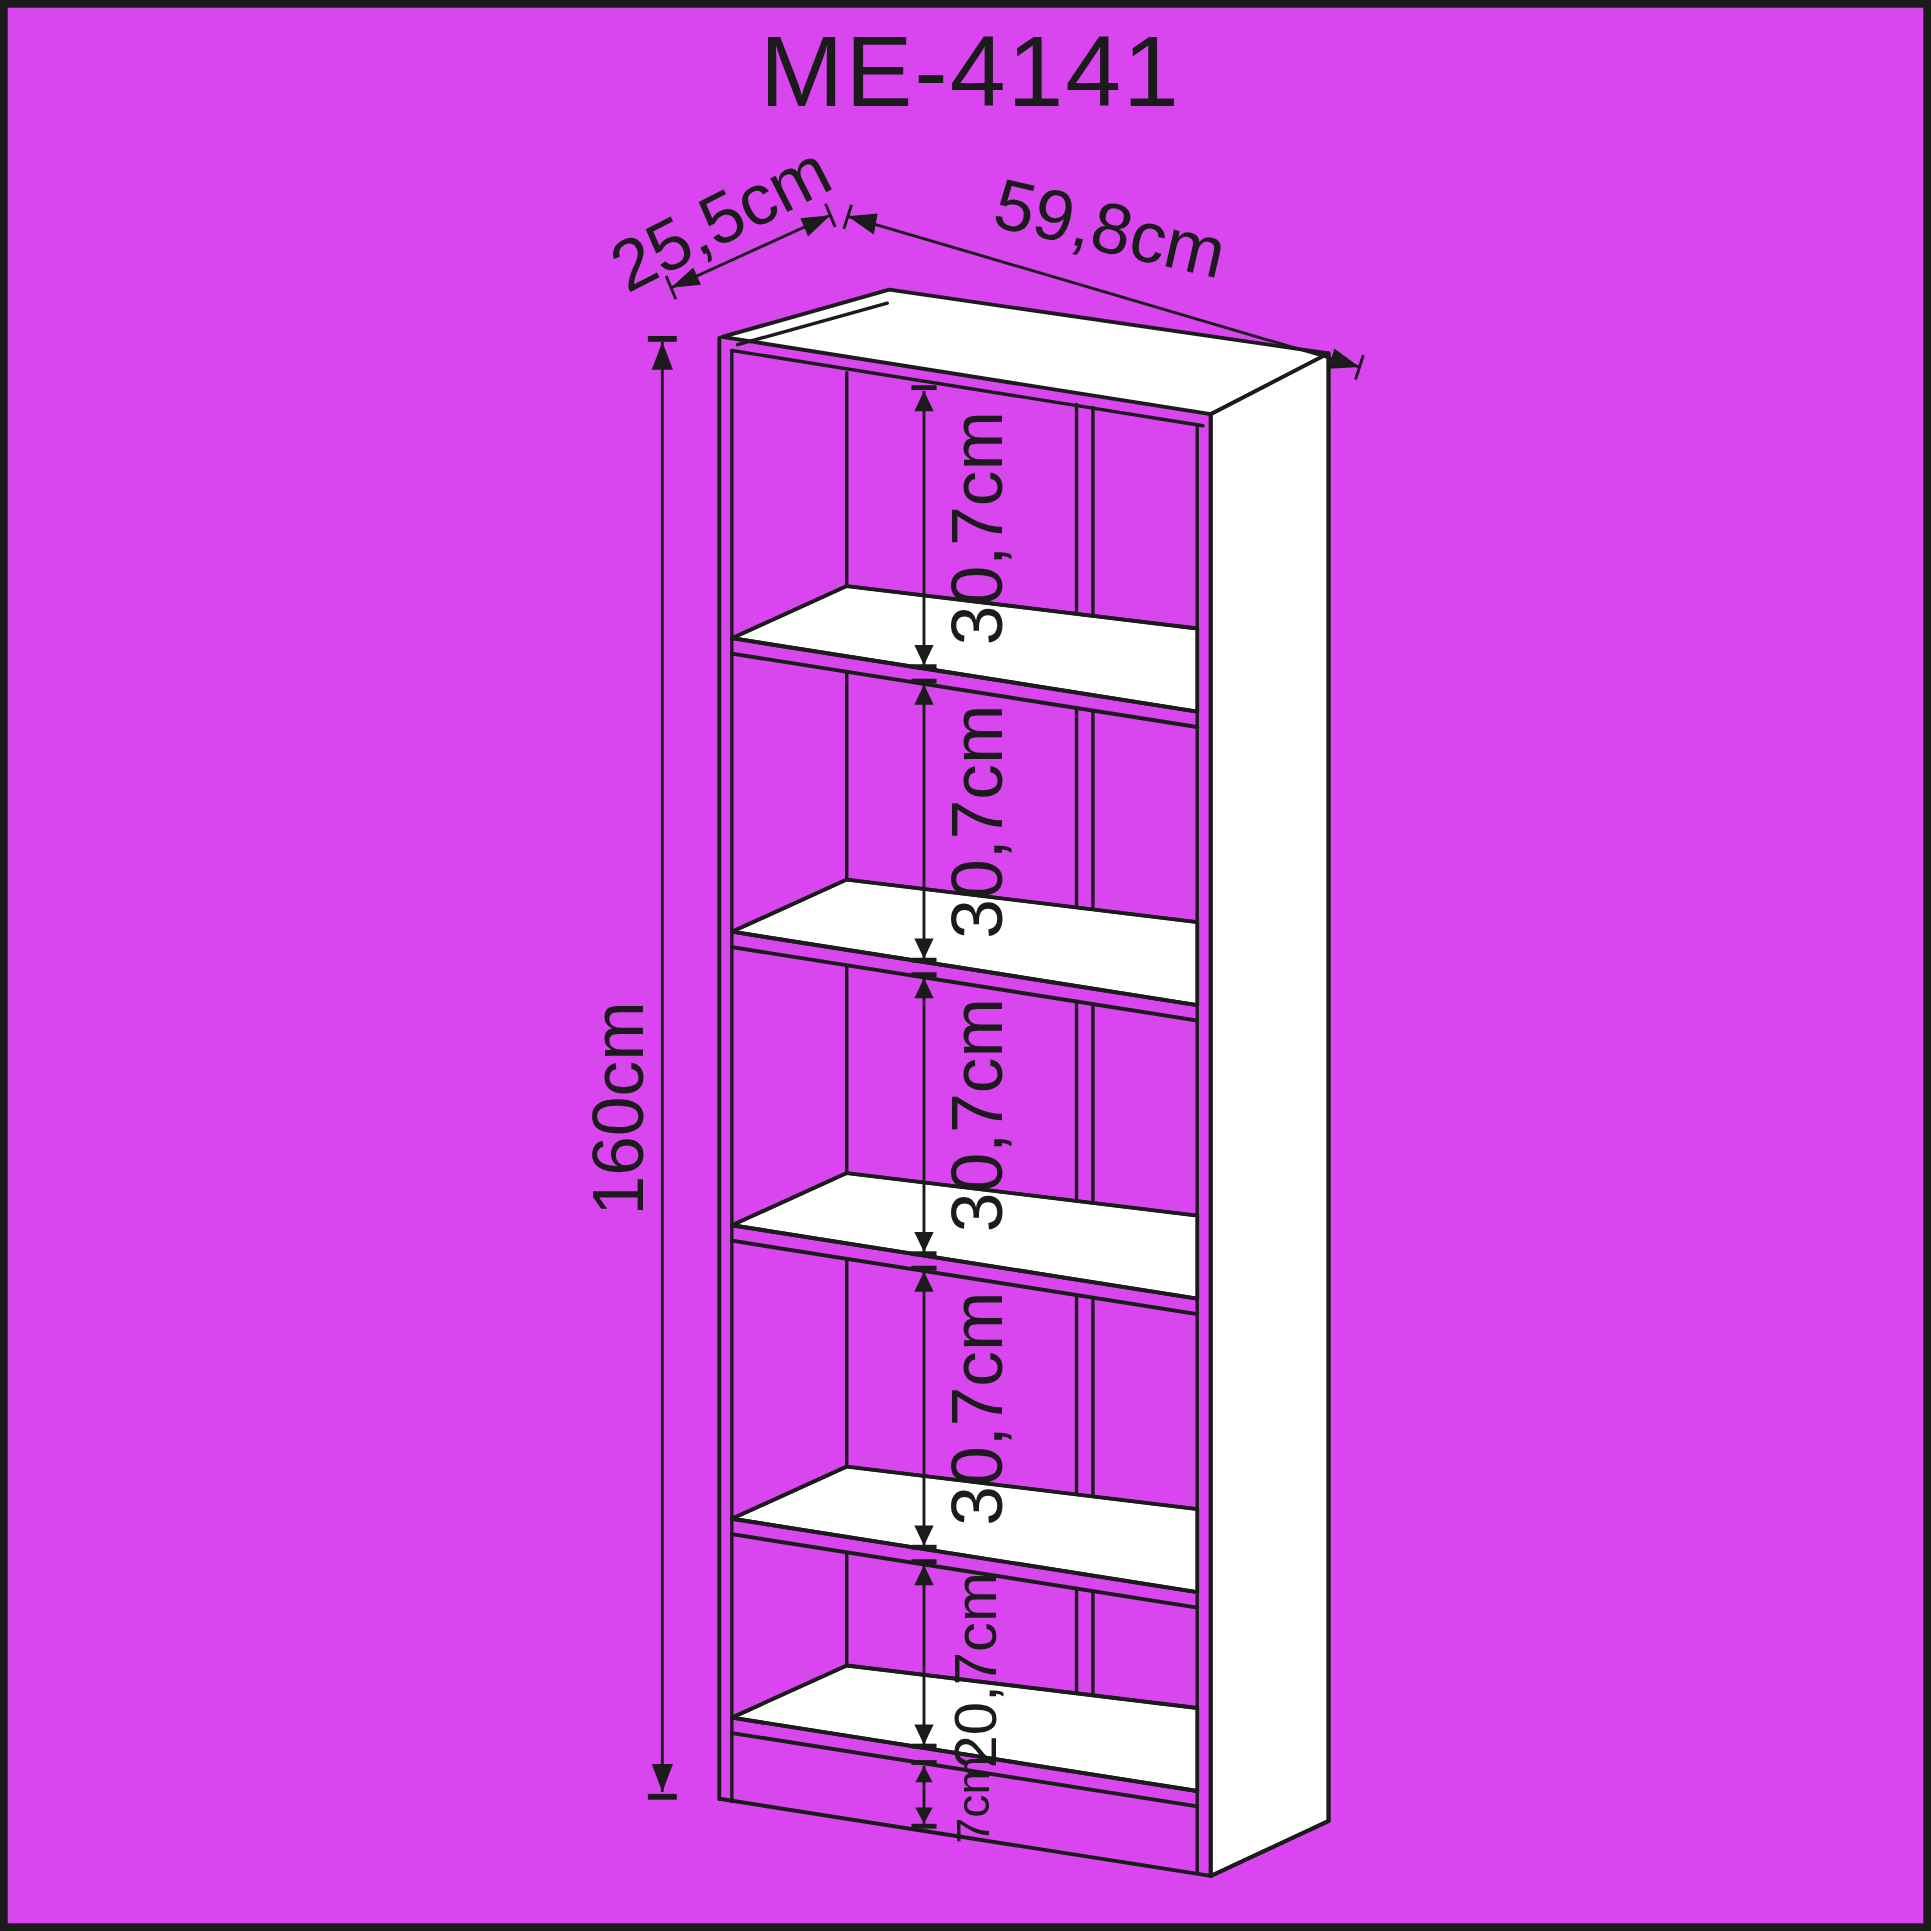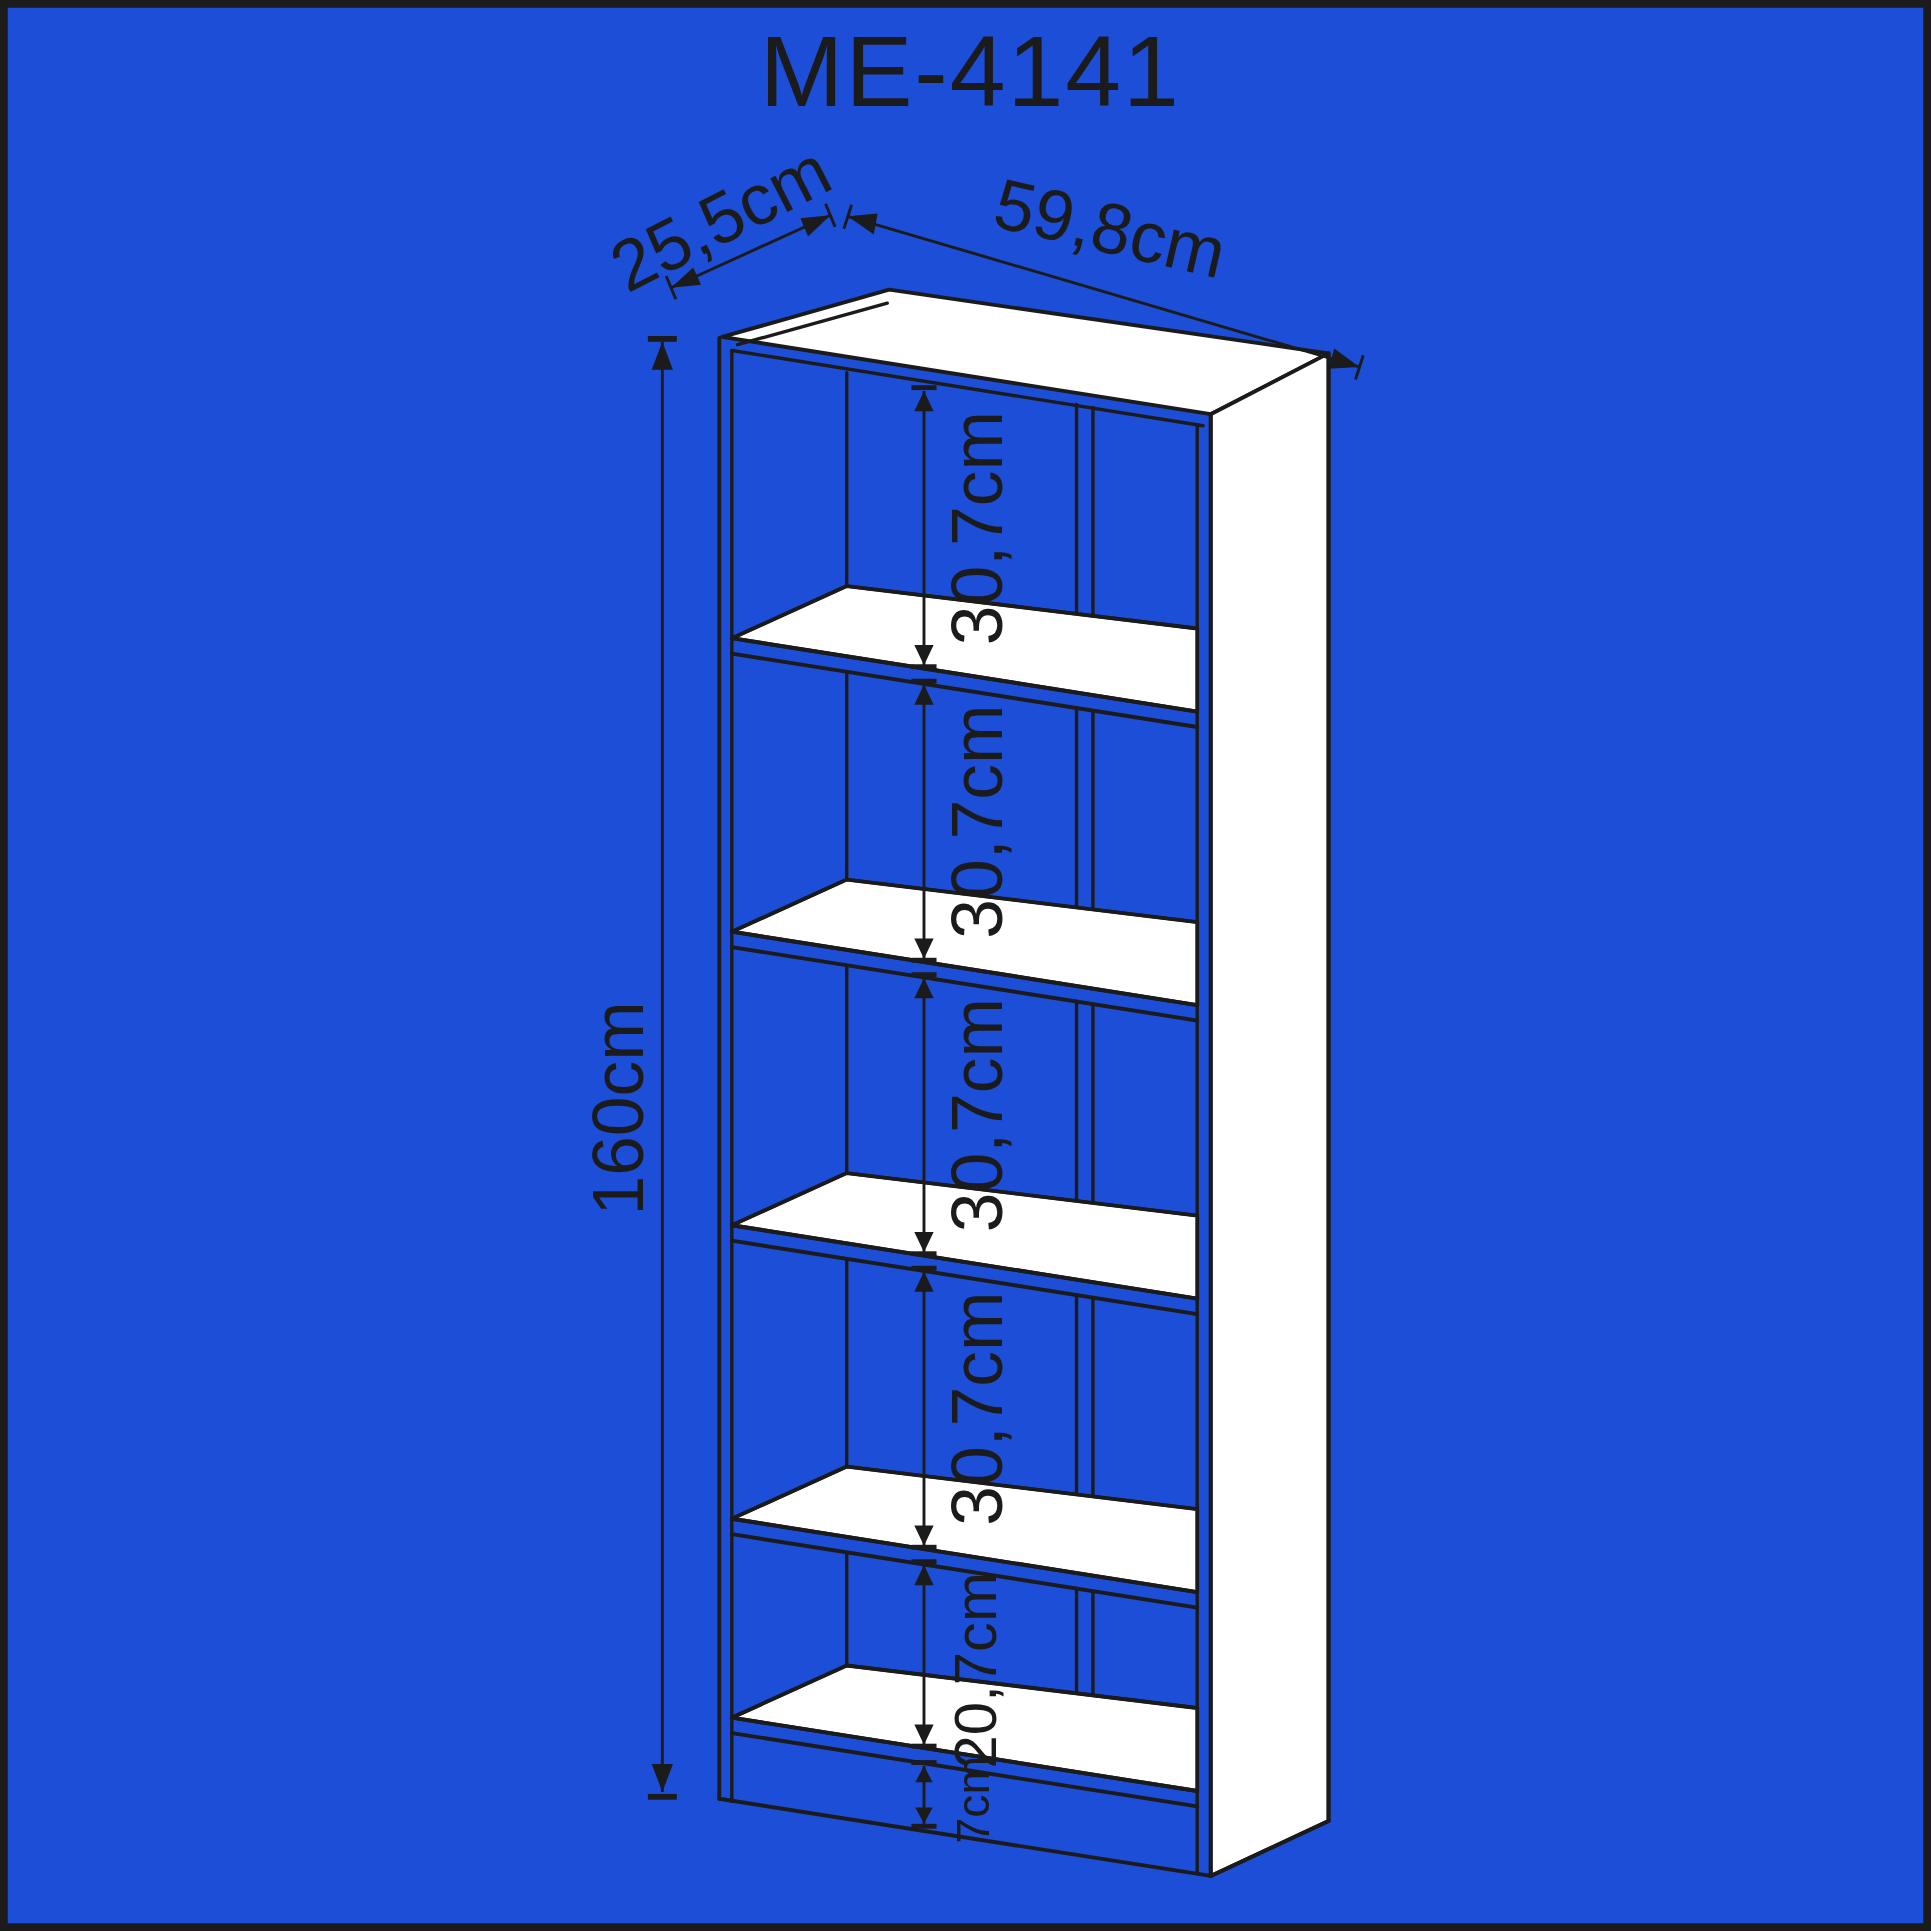--- a/index.html
+++ b/index.html
@@ -1,20 +1,20 @@
 <!DOCTYPE html>
 <html><head>
 <meta charset="utf-8">
 <style>
   html, body { margin: 0; padding: 0; background: #ffffff; }
   #stage {
     position: relative;
     width: 1931px;
     height: 1931px;
-    background: #1d4ed8;
+    background: #d946ef;
     font-family: "Liberation Sans", sans-serif;
   }
   svg { display: block; }
   text {
     font-family: "Liberation Sans", sans-serif;
     fill: #1b1b1b;
   }
   .title-text { font-size: 104px; letter-spacing: 2px; }
   .dim-text { font-size: 74px; }
   .dim-text-md { font-size: 62px; }

